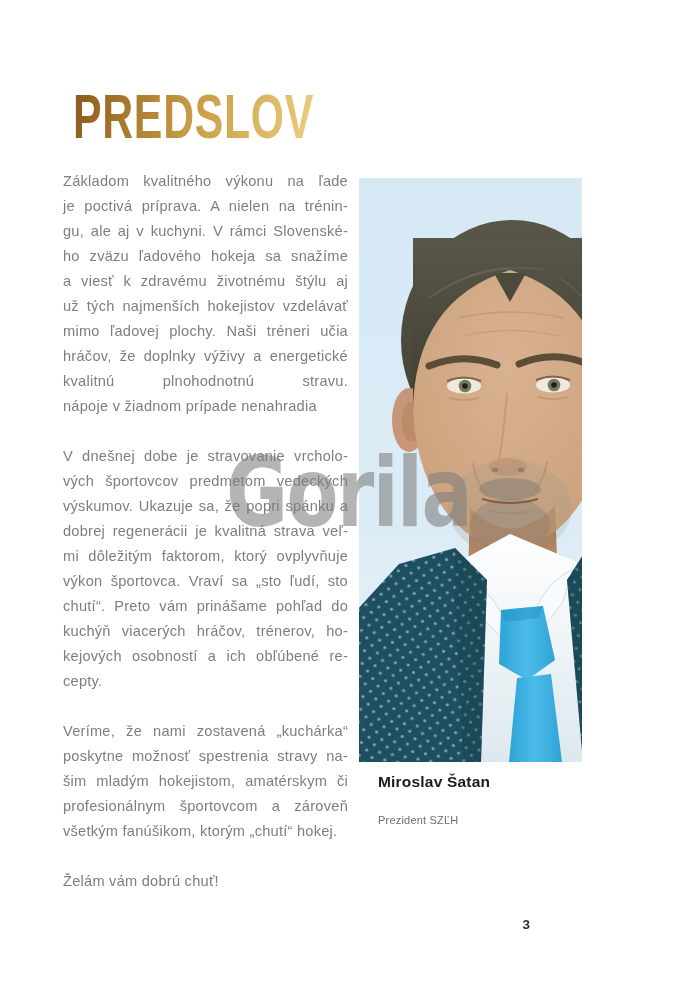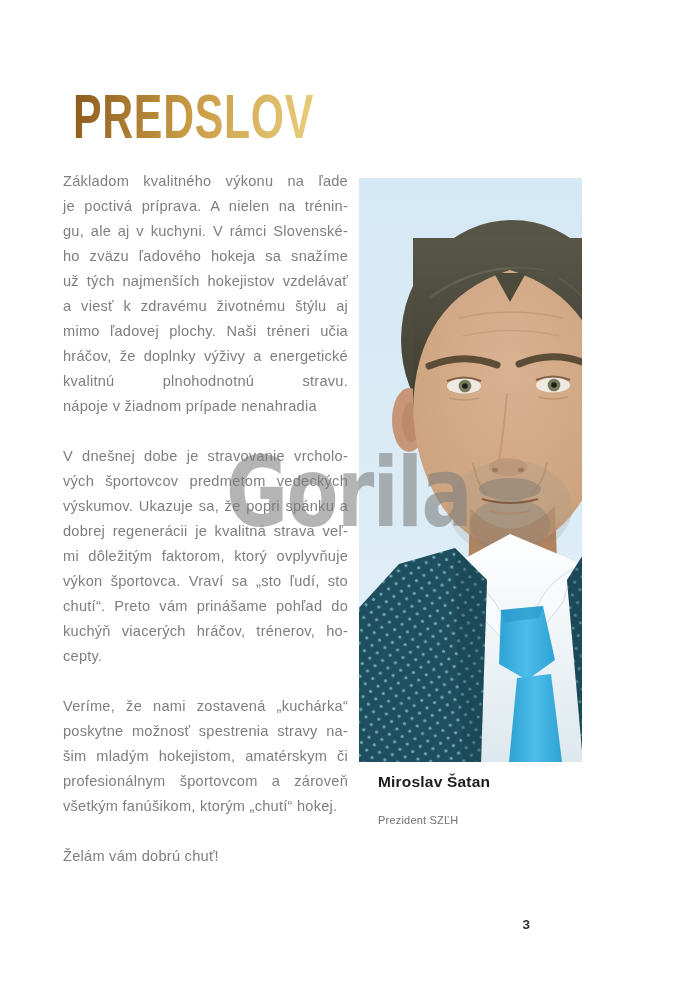--- a/index.html
+++ b/index.html
@@ -74,36 +74,37 @@
   <div class="title-wrap">
     <span class="title">PREDSLOV</span>
   </div>
 
   <div class="text-col">
     <div class="para">
         <div class="tline">Základom kvalitného výkonu na ľade</div>
         <div class="tline">je poctivá príprava. A nielen na trénin-</div>
         <div class="tline">gu, ale aj v kuchyni. V rámci Slovenské-</div>
         <div class="tline">ho zväzu ľadového hokeja sa snažíme</div>
+        <div class="tline">a viesť k zdravému životnému štýlu aj</div>
         <div class="tline">už tých najmenších hokejistov vzdelávať</div>
-        <div class="tline">a viesť k zdravému životnému štýlu aj</div>
         <div class="tline">mimo ľadovej plochy. Naši tréneri učia</div>
         <div class="tline">hráčov, že doplnky výživy a energetické</div>
         <div class="tline">kvalitnú plnohodnotnú stravu.</div>
         <div class="tline">nápoje v žiadnom prípade nenahradia</div>
       </div>
     <div class="para">
         <div class="tline">V dnešnej dobe je stravovanie vrcholo-</div>
         <div class="tline">vých športovcov predmetom vedeckých</div>
         <div class="tline">výskumov. Ukazuje sa, že popri spánku a</div>
         <div class="tline">dobrej regenerácii je kvalitná strava veľ-</div>
         <div class="tline">mi dôležitým faktorom, ktorý ovplyvňuje</div>
         <div class="tline">výkon športovca. Vraví sa „sto ľudí, sto</div>
         <div class="tline">chutí“. Preto vám prinášame pohľad do</div>
         <div class="tline">kuchýň viacerých hráčov, trénerov, ho-</div>
+        <div class="tline">kejových osobností a ich obľúbené re-</div>
         <div class="tline">cepty.</div>
       </div>
     <div class="para">
         <div class="tline">Veríme, že nami zostavená „kuchárka“</div>
         <div class="tline">poskytne možnosť spestrenia stravy na-</div>
         <div class="tline">šim mladým hokejistom, amatérskym či</div>
         <div class="tline">profesionálnym športovcom a zároveň</div>
         <div class="tline">všetkým fanúšikom, ktorým „chutí“ hokej.</div>
       </div>
     <div class="para">

